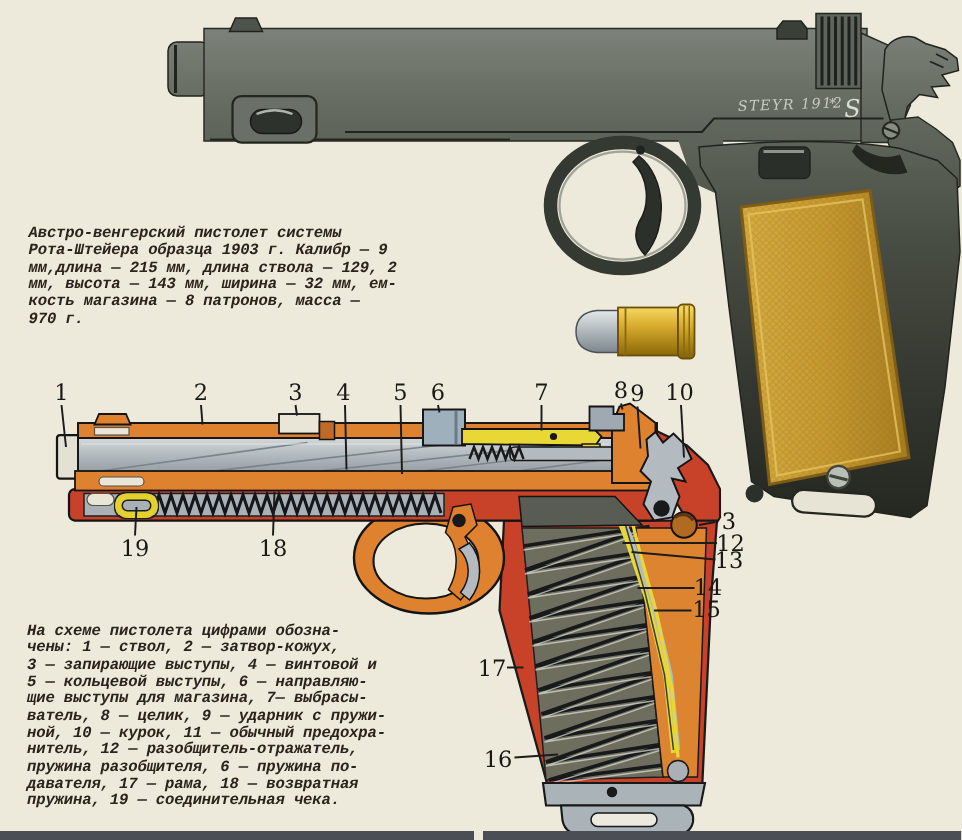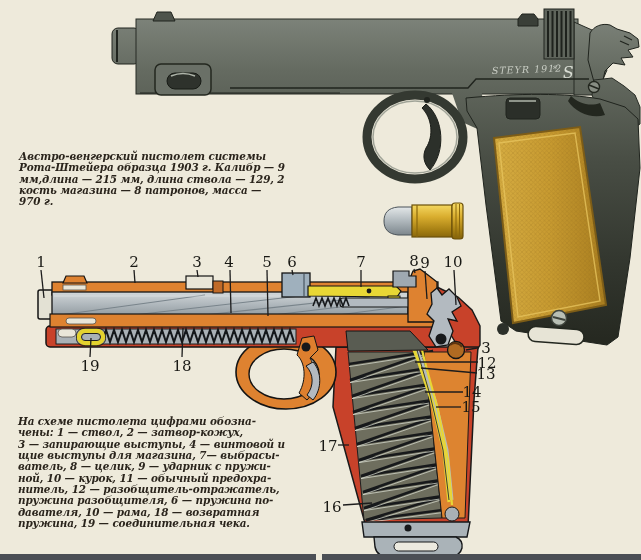--- a/index.html
+++ b/index.html
@@ -1,21 +1,21 @@
 <!DOCTYPE html>
 <html><head>
 <meta charset="utf-8">
 <style>
   html,body{margin:0;padding:0;background:#eeeadb;}
   .canvas{position:relative;width:641px;height:560px;background:#eeeadb;overflow:hidden;
           font-family:"DejaVu Serif",serif;}
   .art{position:absolute;left:0;top:0;}
   .para{position:absolute;color:#2a241c;font-style:italic;font-weight:700;
         font-size:10.4px;line-height:11.35px;letter-spacing:-0.1px;white-space:nowrap;}
-  .para div{height:11.35px;}
+  .para div{height:11.35px;font-family:Liberation Mono, monospace;}
   #spec{left:19px;top:151px;}
   #legend{left:18px;top:416px;}
   .num{position:absolute;transform:translate(-50%,-50%);font-family:"DejaVu Serif",serif;
        font-size:15px;font-weight:500;color:#181814;line-height:1;}
 </style>
 </head>
 <body>
 
 <div class="canvas">
 
@@ -234,34 +234,36 @@
   <g>
     <rect x="0" y="554" width="316" height="6" fill="#4b4f55"></rect>
     <rect x="322" y="554" width="319" height="6" fill="#4b4f55"></rect>
   </g>
 </svg>
 
 <div class="para" id="spec">
   <div>Австро-венгерский  пистолет  системы</div>
   <div>Рота-Штейера образца 1903 г. Калибр — 9</div>
   <div>мм,длина — 215 мм, длина ствола — 129, 2</div>
+  <div>мм, высота — 143 мм, ширина — 32 мм, ем-</div>
   <div>кость  магазина — 8  патронов,  масса —</div>
   <div>970 г.</div>
 </div>
 
 <div class="para" id="legend">
   <div>На  схеме  пистолета  цифрами  обозна-</div>
   <div>чены:    1 — ствол,    2 — затвор-кожух,</div>
   <div>3 — запирающие выступы, 4 — винтовой и</div>
+  <div>5 — кольцевой  выступы,  6 — направляю-</div>
   <div>щие выступы для магазина, 7—  выбрасы-</div>
   <div>ватель,  8 — целик,  9 — ударник  с  пружи-</div>
   <div>ной,  10 — курок,  11 — обычный  предохра-</div>
   <div>нитель,  12 — разобщитель-отражатель,</div>
   <div>пружина разобщителя, 6 — пружина по-</div>
-  <div>давателя,   10 — рама,   18 — возвратная</div>
+  <div>давателя,   17 — рама,   18 — возвратная</div>
   <div>пружина, 19 — соединительная чека.</div>
 </div>
 
 <span class="num" style="left:41px;top:262px">1</span>
 <span class="num" style="left:134px;top:262px">2</span>
 <span class="num" style="left:197px;top:262px">3</span>
 <span class="num" style="left:229px;top:262px">4</span>
 <span class="num" style="left:267px;top:262px">5</span>
 <span class="num" style="left:292px;top:262px">6</span>
 <span class="num" style="left:361px;top:262px">7</span>

